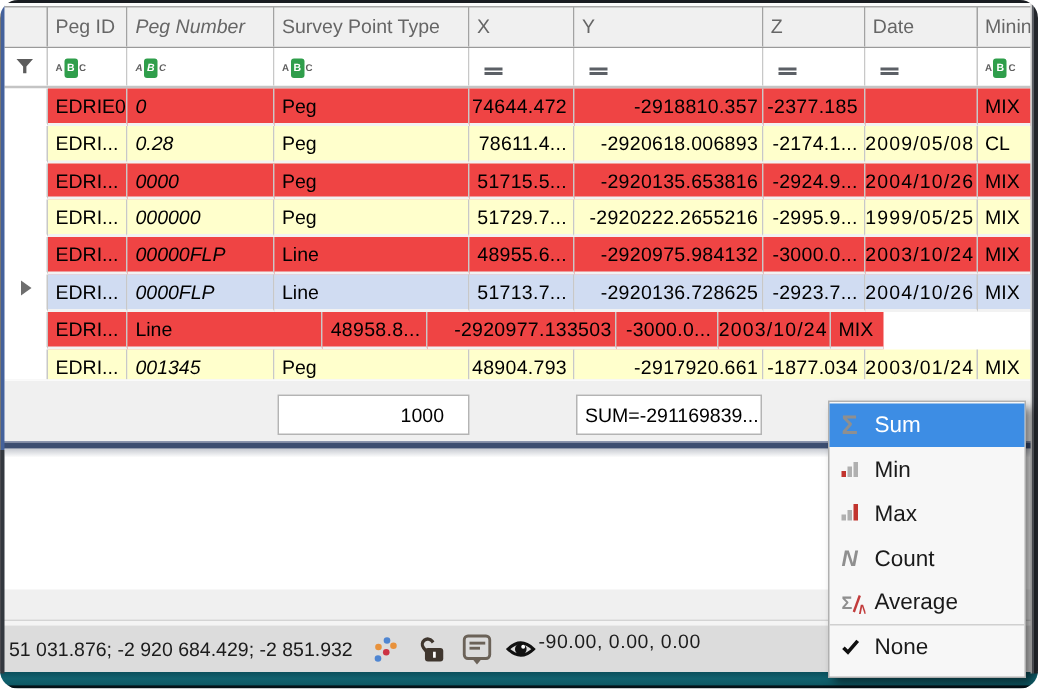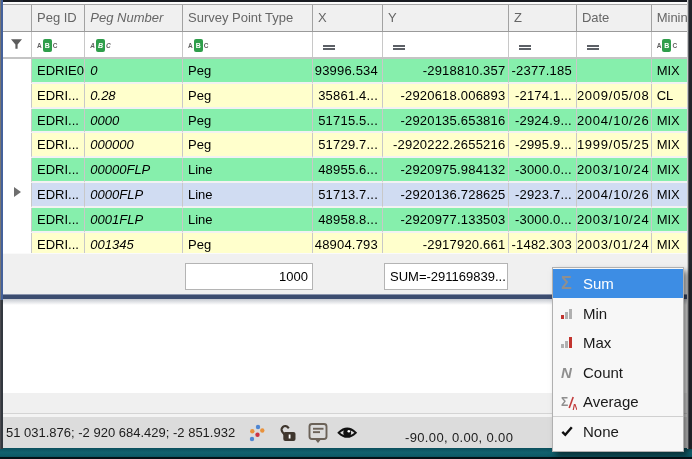--- a/index.html
+++ b/index.html
@@ -1,17 +1,17 @@
 <!DOCTYPE html>
 <html><head>
 <meta charset="utf-8">
 <style>
   html,body{margin:0;padding:0;}
   body{width:692px;height:459px;overflow:hidden;font-family:"Liberation Sans",sans-serif;background:#fff;}
-  #page{position:relative;width:692px;height:459px;overflow:hidden;background:#fff;}
+  #page{position:relative;width:692px;height:459px;overflow:hidden;background:#fff;border-radius:12px;}
   .abs{position:absolute;}
   
   #frame-top{left:0;top:0;width:692px;height:1.5px;background:#191c21;z-index:30;}
   #frame-left{left:0;top:0;width:3px;height:300px;background:linear-gradient(90deg,#757575 0,#757575 1px,#44619b 1px,#44619b 3px);z-index:30;}
   #frame-left2{left:0;top:300px;width:2.5px;height:149px;background:linear-gradient(90deg,#4a4a4f 0,#4a4a4f 1px,#33383f 1px,#33383f 2.5px);z-index:30;}
   #frame-right{left:687px;top:0;width:5px;height:449px;background:linear-gradient(90deg,#c9c9c9 0,#c9c9c9 1px,#5a5d63 1px,#5a5d63 2.5px,#23262b 2.5px,#23262b 5px);z-index:30;}
 
   
   #grid{left:3px;top:2px;width:684px;height:292px;background:#fff;}
   .grow{position:absolute;left:0;display:flex;width:684px;}
@@ -28,45 +28,45 @@
   #hdr{top:0;height:30px;border-bottom:1px solid #9a9a9a;box-sizing:border-box;}
   #hdr .cell{background:#f0f0f0;border-right:1px solid #a2a2a2;color:#666;line-height:32px;}
   #hdr .c8{border-right:none;}
   
   #flt{top:30px;height:27px;border-bottom:2px solid #c4c4c4;box-sizing:border-box;}
   #flt .cell{background:#fff;position:relative;}
   
   .drow{height:24.8px;}
   .drow .cell{border-bottom:2px solid #f2f2f2;line-height:23px;}
   .drow .c0{background:#fff;border-bottom:2px solid #fff;position:relative;}
-  .rg .cell{background:#86efac;}
+  .rg .cell{background:#ef4444;}
   .ry .cell{background:#ffffcc;}
   .rb .cell{background:#d0dcf2;}
   .rg .c0,.ry .c0,.rb .c0{background:#fff;}
 
   .r8{height:20.4px;}
   .r8 .cell{border-bottom:none;}
   
   #ftr{top:251px;height:41px;background:#f0f0f0;width:684px;border-top:1px solid #fafafa;box-sizing:border-box;}
   .fbox{position:absolute;background:#fff;border:1px solid #b4b4b4;height:27.5px;box-sizing:border-box;font-size:13px;line-height:25px;}
-  #fbox1{left:182px;top:8.5px;width:128px;text-align:right;padding-right:4px;}
+  #fbox1{left:182px;top:8.5px;width:128px;text-align:right;padding-right:16px;}
   #fbox2{left:381px;top:8.5px;width:124px;padding-left:5px;}
 
   
   #gbot1{left:0;top:294px;width:692px;height:1px;background:#8a94ad;}
   #gbot2{left:0;top:295px;width:692px;height:4px;background:#3c4d70;}
   #gshadow{left:3px;top:299px;width:684px;height:6px;background:linear-gradient(180deg,rgba(90,100,120,.35),rgba(90,100,120,0));}
 
   
   #band{left:0;top:393px;width:692px;height:19.5px;background:#f0f0f0;}
   #sbar-line{left:0;top:412.5px;width:692px;height:1.5px;background:#d4d4d4;}
   #sbar-lite{left:0;top:414px;width:692px;height:2.5px;background:#f4f4f4;}
   #sbar{left:0;top:416.5px;width:692px;height:31.5px;background:#dcdcdc;font-size:13px;color:#1c1c1c;}
   #sbar .txt1{position:absolute;left:6px;top:8.5px;}
-  #sbar .txt2{position:absolute;left:359px;top:13px;letter-spacing:0.35px;margin-left:46px;}
+  #sbar .txt2{position:absolute;left:359px;top:3px;letter-spacing:0.35px;}
 
   
   #teal{left:0;top:448px;width:692px;height:11px;background:linear-gradient(180deg,#0b4f5c,#11616e 40%,#0d5a66 75%,#07323c 95%);}
   #teal-dark{left:0;top:457px;width:692px;height:2px;background:#041117;}
 
   
   .abc{position:absolute;left:5px;top:7px;height:13px;display:flex;align-items:center;}
   .abc .sa{font-size:6.5px;font-weight:bold;color:#5f5f5f;line-height:6px;}
   .abc .sb{display:inline-block;width:9px;height:13px;background:#2f9e4b;border-radius:2px;color:#fff;font-size:7px;font-weight:bold;text-align:center;line-height:13px;margin:0 1px;}
   .eq{position:absolute;left:10px;top:12.5px;width:12px;height:2px;background:#5c6066;box-shadow:0 3px 0 #5c6066;}
@@ -151,32 +151,32 @@
             <span class="sa">C</span>
           </span>
         </div>
     </div>
 
     <div class="grow drow rg" style="top:57px;">
       <div class="cell c0"></div>
         <div class="cell c1 tl">EDRIE0</div>
         <div class="cell c2 tl">0</div>
         <div class="cell c3 tl">Peg</div>
-        <div class="cell c4 tr">93996.534</div>
+        <div class="cell c4 tr">74644.472</div>
         <div class="cell c5 tr">-2918810.357</div>
         <div class="cell c6 tr">-2377.185</div>
         <div class="cell c7 tr"></div>
         <div class="cell c8 tl">MIX</div>
     </div>
     <div class="grow drow ry" style="top:81.8px;">
       <div class="cell c0"></div>
         <div class="cell c1 tl">EDRI...</div>
         <div class="cell c2 tl">0.28</div>
         <div class="cell c3 tl">Peg</div>
-        <div class="cell c4 tr">35861.4...</div>
+        <div class="cell c4 tr">78611.4...</div>
         <div class="cell c5 tr">-2920618.006893</div>
         <div class="cell c6 tr">-2174.1...</div>
         <div class="cell c7 tr">2009/05/08</div>
         <div class="cell c8 tl">CL</div>
     </div>
     <div class="grow drow rg" style="top:106.6px;">
       <div class="cell c0"></div>
         <div class="cell c1 tl">EDRI...</div>
         <div class="cell c2 tl">0000</div>
         <div class="cell c3 tl">Peg</div>
@@ -217,36 +217,35 @@
         <div class="cell c3 tl">Line</div>
         <div class="cell c4 tr">51713.7...</div>
         <div class="cell c5 tr">-2920136.728625</div>
         <div class="cell c6 tr">-2923.7...</div>
         <div class="cell c7 tr">2004/10/26</div>
         <div class="cell c8 tl">MIX</div>
     </div>
     <div class="grow drow rg" style="top:205.8px;">
       <div class="cell c0"></div>
         <div class="cell c1 tl">EDRI...</div>
-        <div class="cell c2 tl">0001FLP</div>
         <div class="cell c3 tl">Line</div>
         <div class="cell c4 tr">48958.8...</div>
         <div class="cell c5 tr">-2920977.133503</div>
         <div class="cell c6 tr">-3000.0...</div>
         <div class="cell c7 tr">2003/10/24</div>
         <div class="cell c8 tl">MIX</div>
     </div>
     <div class="grow drow ry r8" style="top:230.6px;">
       <div class="cell c0"></div>
         <div class="cell c1 tl">EDRI...</div>
         <div class="cell c2 tl">001345</div>
         <div class="cell c3 tl">Peg</div>
         <div class="cell c4 tr">48904.793</div>
         <div class="cell c5 tr">-2917920.661</div>
-        <div class="cell c6 tr">-1482.303</div>
+        <div class="cell c6 tr">-1877.034</div>
         <div class="cell c7 tr">2003/01/24</div>
         <div class="cell c8 tl">MIX</div>
     </div>
 
     <div class="abs" id="ftr">
       <div class="fbox" id="fbox1">1000</div>
       <div class="fbox" id="fbox2">SUM=-291169839...</div>
     </div>
   </div>
 

